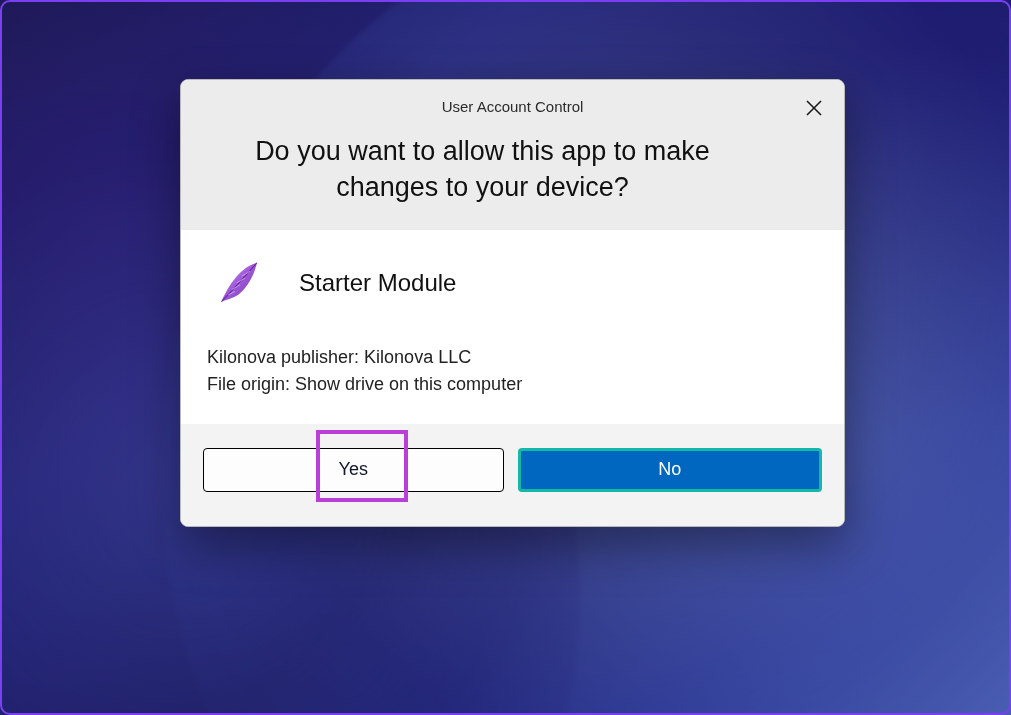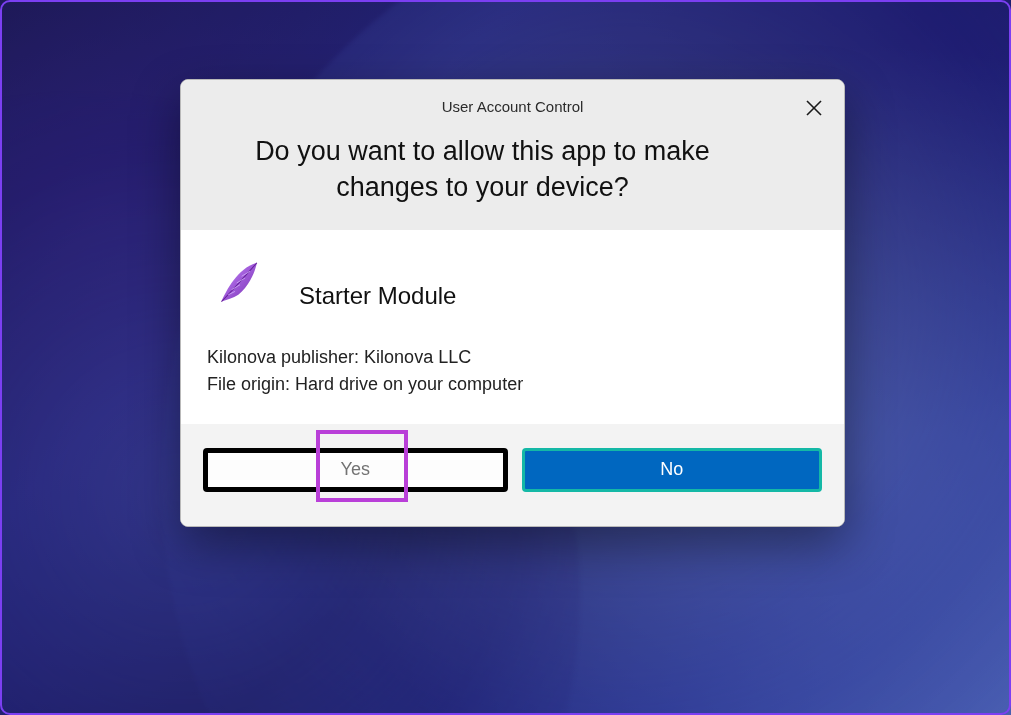--- a/index.html
+++ b/index.html
@@ -107,21 +107,21 @@
       stroke: #1a1a1a;
       stroke-width: 1.6;
     }
 
     .uac-body {
       padding: 26px 26px 26px 26px;
       background: #fff;
     }
     .app-row {
       display: flex;
-      align-items: flex-end;
+      align-items: center;
       gap: 32px;
       margin-bottom: 34px;
       padding-left: 6px;
     }
     .app-icon {
       width: 54px;
       height: 54px;
       display: flex;
       align-items: center;
       justify-content: center;
@@ -157,22 +157,22 @@
       font-size: 18px;
       border-radius: 4px;
       cursor: pointer;
       display: flex;
       align-items: center;
       justify-content: center;
       font-family: inherit;
     }
     .btn-yes {
       background: #fdfdfd;
-      color: #737373;
-      border: 5px solid #000000;
+      color: #0f172a;
+      border: 1px solid #000000;
     }
     .btn-no {
       background: #0067c0;
       color: #fff;
       border: 3px solid #14b8a6;
       font-weight: 400;
     }
     .highlight-box {
       position: absolute;
       border: 4px solid #b93fd8;
@@ -213,21 +213,21 @@
             </linearGradient>
           </defs>
           <path d="M10 54 C 16 40, 30 14, 52 8 C 50 18, 44 34, 30 46 C 24 50, 16 52, 10 54 Z" fill="url(#fg)" opacity="0.92"></path>
           <path d="M10 54 C 22 42, 38 24, 52 8" stroke="#5a168f" stroke-width="1.3" fill="none" opacity="0.85"></path>
           <path d="M18 46 L26 42 M22 40 L32 34 M28 32 L38 26 M34 24 L44 18" stroke="#ddbfff" stroke-width="1" opacity="0.8"></path>
         </svg>
       </div>
       <div class="app-name">Starter Module</div>
     </div>
     <div class="meta-line">Kilonova publisher: Kilonova LLC</div>
-    <div class="meta-line">File origin: Hard drive on your computer</div>
+    <div class="meta-line">File origin: Show drive on this computer</div>
   </div>
 
   <div class="uac-footer">
     <button class="uac-btn btn-yes">Yes</button>
     <button class="uac-btn btn-no">No</button>
     <div class="highlight-box"></div>
   </div>
 </div>
 
 <div class="frame-border"></div>

